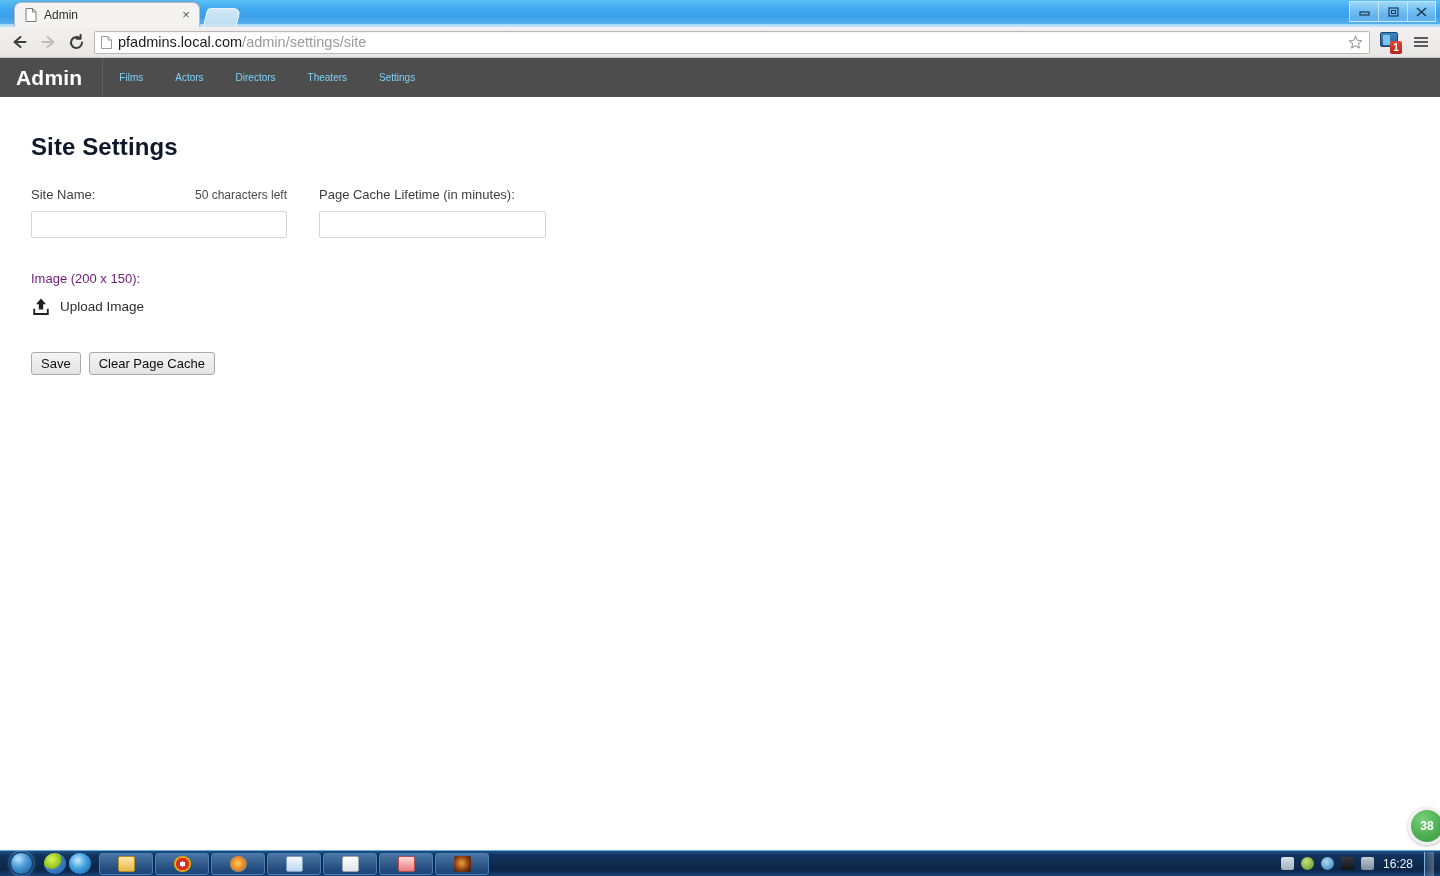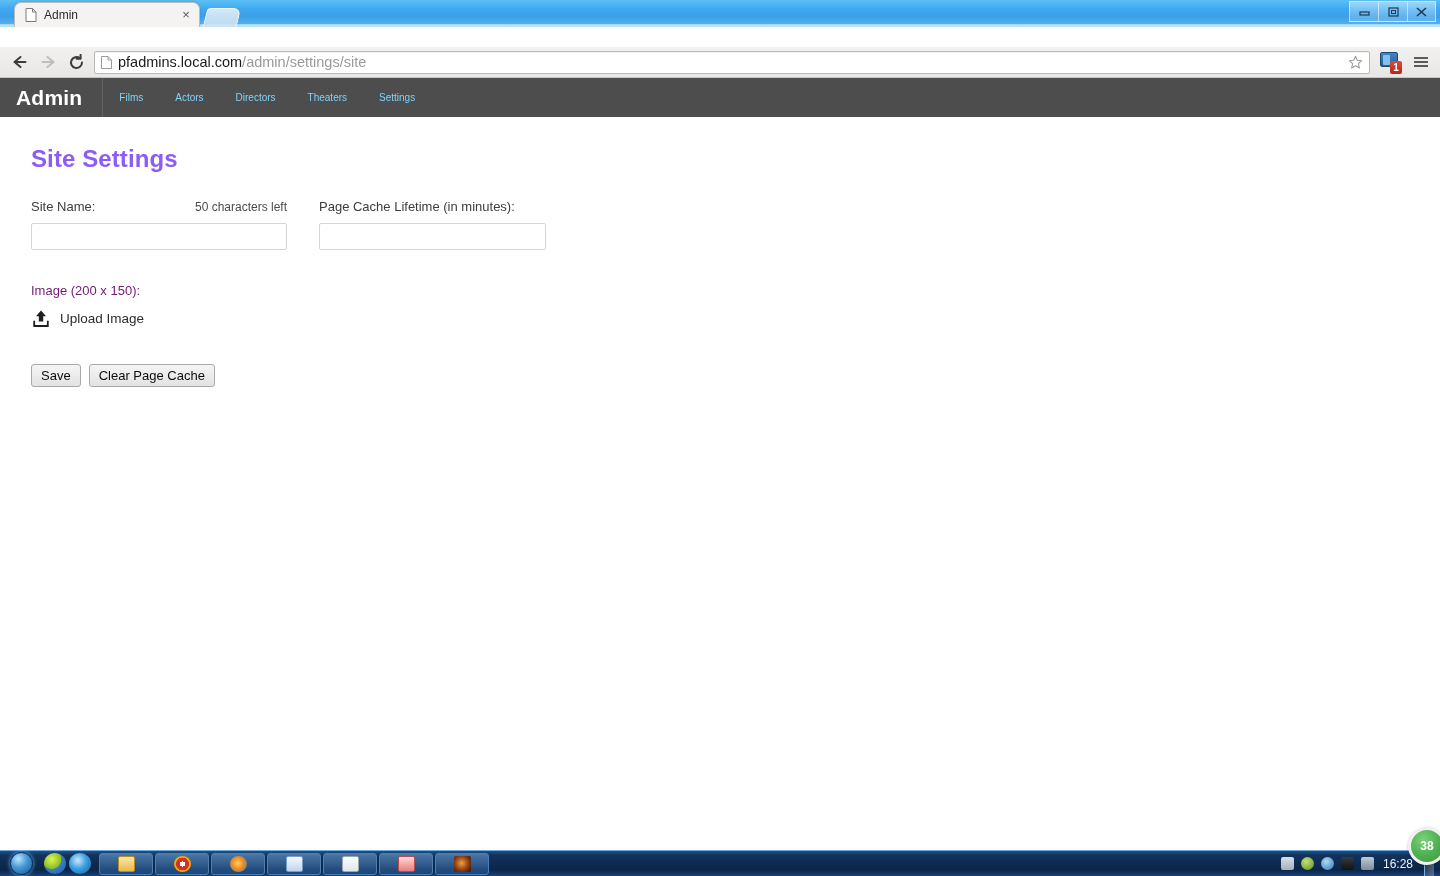--- a/index.html
+++ b/index.html
@@ -110,21 +110,20 @@
 
   
   .toolbar {
     position: relative;
     height: 31px;
     background: linear-gradient(to bottom, #f2f1f0 0%, #e8e7e5 100%);
     border-bottom: 1px solid #c5c4c2;
     display: flex;
     align-items: center;
     padding: 0 6px;
-    margin-top: 20px;
   }
   .navbtn {
     width: 28px; height: 26px;
     display: flex; align-items: center; justify-content: center;
     cursor: pointer;
     flex: 0 0 auto;
   }
   .navbtn svg { display: block; }
   .omnibox {
     flex: 1 1 auto;
@@ -225,22 +224,22 @@
     color: #7dd3fc;
     cursor: pointer;
     white-space: nowrap;
   }
   .nav-right { margin-left: auto; display: flex; align-items: stretch; padding-right: 8px; }
 
   .content { padding: 20px 0 0 31px; }
   h1.page-title {
     font-size: 24px;
     font-weight: bold;
-    color: #8b5cf6;
-    margin: 8px 0 26px 0;
+    color: #0f172a;
+    margin: 16px 0 26px 0;
     letter-spacing: .1px;
   }
 
   .form-row { display: flex; align-items: flex-start; }
   .field { position: relative; }
   .field.site-name { width: 256px; margin-right: 32px; }
   .field.cache { width: 227px; }
 
   .label-line {
     display: flex;

